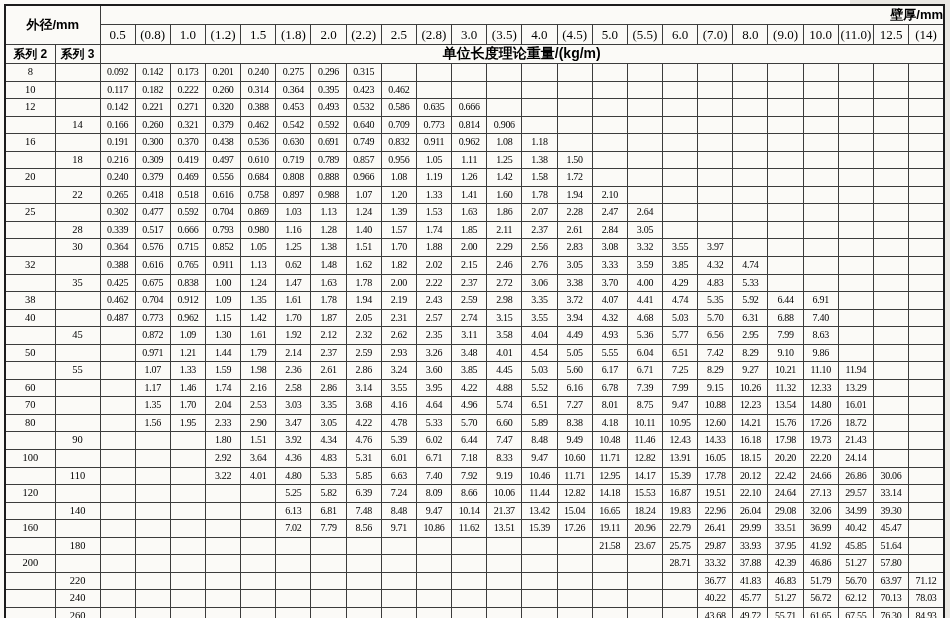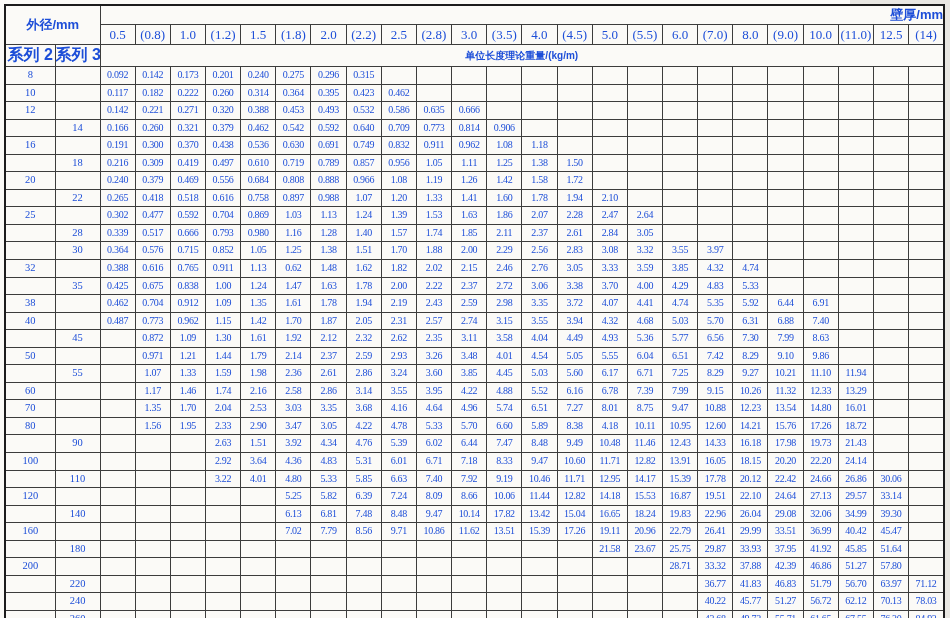--- a/index.html
+++ b/index.html
@@ -1,27 +1,27 @@
 <!DOCTYPE html>
 <html><head>
 <meta charset="utf-8">
 <style>
   html,body{margin:0;padding:0;background:#e9e7e2;}
   .page{position:relative;width:850px;height:618px;background:#fbfaf7;
-        font-family:"Liberation Serif",serif;color:#1d4ed8;box-sizing:border-box;}
+        font-family:"Liberation Serif",serif;color:#000000;box-sizing:border-box;}
   table.pipes{position:absolute;left:4px;top:4px;width:941px;border-collapse:collapse;
         table-layout:fixed;border:2px solid #1c1c1c;background:#fbfaf7;}
   th,td{border:1px solid #3c3c3c;padding:0;text-align:center;vertical-align:middle;
         white-space:nowrap;overflow:hidden;font-weight:normal;}
   thead th{font-family:"Liberation Sans",sans-serif;}
   .th-corner{font-size:13px;font-weight:bold;height:36px;}
   .th-wall{font-size:13px;font-weight:bold;height:17px;text-align:right;}
   .th-thick{font-size:13px;font-family:"Liberation Serif",serif;height:19px;}
-  .th-series{font-size:16px;font-weight:bold;height:18px;}
-  .th-unit{font-size:10px;font-weight:bold;}
+  .th-series{font-size:12px;font-weight:bold;height:18px;}
+  .th-unit{font-size:14px;font-weight:bold;}
   tbody td{font-size:10px;height:16.55px;line-height:16.55px;letter-spacing:-0.3px;}
   td.series-cell{font-size:10.5px;letter-spacing:0;}
   col.col-s2{width:50px;} col.col-s3{width:45px;}
 </style>
 </head>
 <body>
 
 <div class="page">
   <table class="pipes">
     <colgroup id="cols">
@@ -524,21 +524,21 @@
           <td>2.62</td>
           <td>2.35</td>
           <td>3.11</td>
           <td>3.58</td>
           <td>4.04</td>
           <td>4.49</td>
           <td>4.93</td>
           <td>5.36</td>
           <td>5.77</td>
           <td>6.56</td>
-          <td>7.30</td>
+          <td>2.95</td>
           <td>7.99</td>
           <td>8.63</td>
           <td></td>
           <td></td>
           <td></td>
         </tr>
         <tr>
           <td class="series-cell">50</td>
           <td class="series-cell"></td>
           <td></td>
@@ -677,21 +677,21 @@
           <td>18.72</td>
           <td></td>
           <td></td>
         </tr>
         <tr>
           <td class="series-cell"></td>
           <td class="series-cell">90</td>
           <td></td>
           <td></td>
           <td></td>
-          <td>2.63</td>
+          <td>1.80</td>
           <td>1.51</td>
           <td>3.92</td>
           <td>4.34</td>
           <td>4.76</td>
           <td>5.39</td>
           <td>6.02</td>
           <td>6.44</td>
           <td>7.47</td>
           <td>8.48</td>
           <td>9.49</td>
@@ -797,21 +797,21 @@
           <td></td>
           <td></td>
           <td></td>
           <td></td>
           <td>6.13</td>
           <td>6.81</td>
           <td>7.48</td>
           <td>8.48</td>
           <td>9.47</td>
           <td>10.14</td>
-          <td>17.82</td>
+          <td>21.37</td>
           <td>13.42</td>
           <td>15.04</td>
           <td>16.65</td>
           <td>18.24</td>
           <td>19.83</td>
           <td>22.96</td>
           <td>26.04</td>
           <td>29.08</td>
           <td>32.06</td>
           <td>34.99</td>

